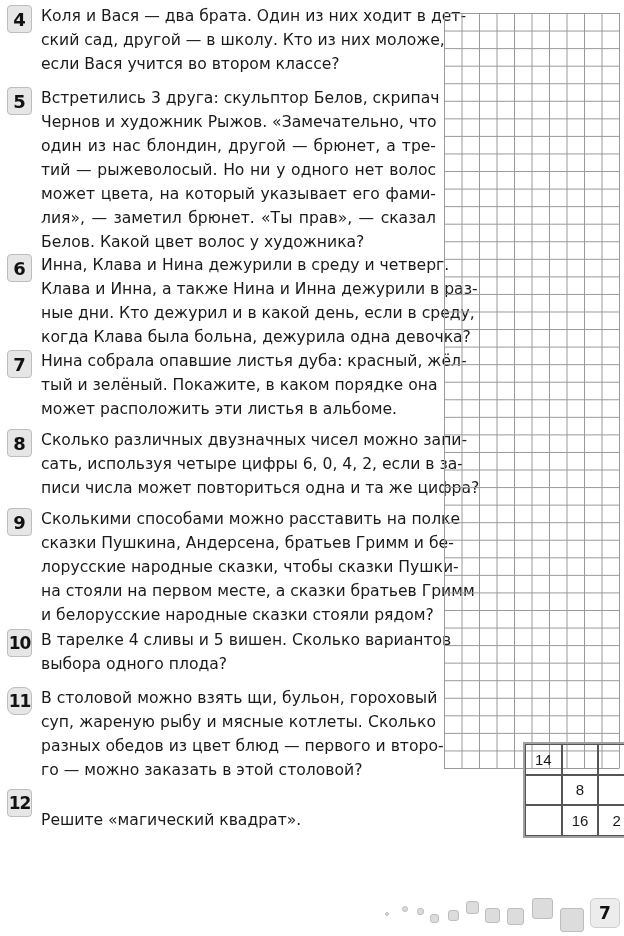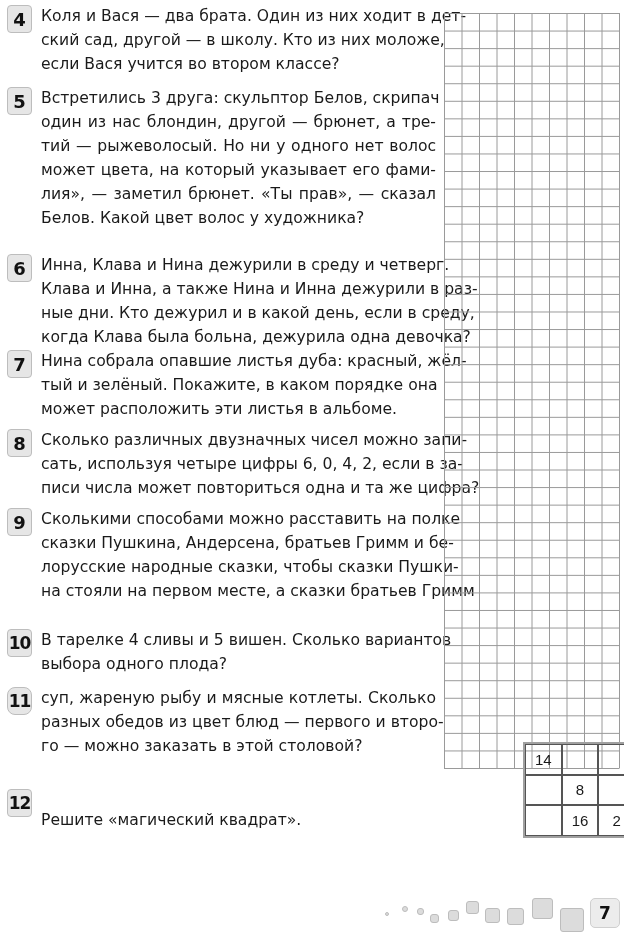--- a/index.html
+++ b/index.html
@@ -37,20 +37,21 @@
       <div class="txt" style="top: 0px;">
         <span class="line">Коля и Вася — два брата. Один из них ходит в дет-</span>
         <span class="line">ский сад, другой — в школу. Кто из них моложе,</span>
         <span class="line last">если Вася учится во втором классе?</span>
       </div>
     </div>
     <div class="task" style="top: 86px;">
       <div class="badge" style="top: 1px;">5</div>
       <div class="txt" style="top: 0px;">
         <span class="line">Встретились 3 друга: скульптор Белов, скрипач</span>
+        <span class="line">Чернов и художник Рыжов. «Замечательно, что</span>
         <span class="line">один из нас блондин, другой — брюнет, а тре-</span>
         <span class="line">тий — рыжеволосый. Но ни у одного нет волос</span>
         <span class="line">может цвета, на который указывает его фами-</span>
         <span class="line">лия», — заметил брюнет. «Ты прав», — сказал</span>
         <span class="line last">Белов. Какой цвет волос у художника?</span>
       </div>
     </div>
     <div class="task" style="top: 253px;">
       <div class="badge" style="top: 1px;">6</div>
       <div class="txt" style="top: 0px;">
@@ -76,32 +77,34 @@
         <span class="line last">писи числа может повториться одна и та же цифра?</span>
       </div>
     </div>
     <div class="task" style="top: 507px;">
       <div class="badge" style="top: 1px;">9</div>
       <div class="txt" style="top: 0px;">
         <span class="line">Сколькими способами можно расставить на полке</span>
         <span class="line">сказки Пушкина, Андерсена, братьев Гримм и бе-</span>
         <span class="line">лорусские народные сказки, чтобы сказки Пушки-</span>
         <span class="line">на стояли на первом месте, а сказки братьев Гримм</span>
+        <span class="line last">и белорусские народные сказки стояли рядом?</span>
       </div>
     </div>
     <div class="task" style="top: 628px;">
       <div class="badge wide" style="top: 1px;">10</div>
       <div class="txt" style="top: 0px;">
         <span class="line">В тарелке 4 сливы и 5 вишен. Сколько вариантов</span>
         <span class="line last">выбора одного плода?</span>
       </div>
     </div>
     <div class="task" style="top: 686px;">
       <div class="badge wide" style="top: 1px; border-radius: 8px;">11</div>
       <div class="txt" style="top: 0px;">
+        <span class="line">В столовой можно взять щи, бульон, гороховый</span>
         <span class="line">суп, жареную рыбу и мясные котлеты. Сколько</span>
         <span class="line">разных обедов из цвет блюд — первого и второ-</span>
         <span class="line last">го — можно заказать в этой столовой?</span>
       </div>
     </div>
     <div class="task" style="top: 788px;">
       <div class="badge wide" style="top: 1px;">12</div>
       <div class="txt" style="top: 0px; margin-top: 20px;">
         <span class="line last">Решите «магический квадрат».</span>
       </div>

